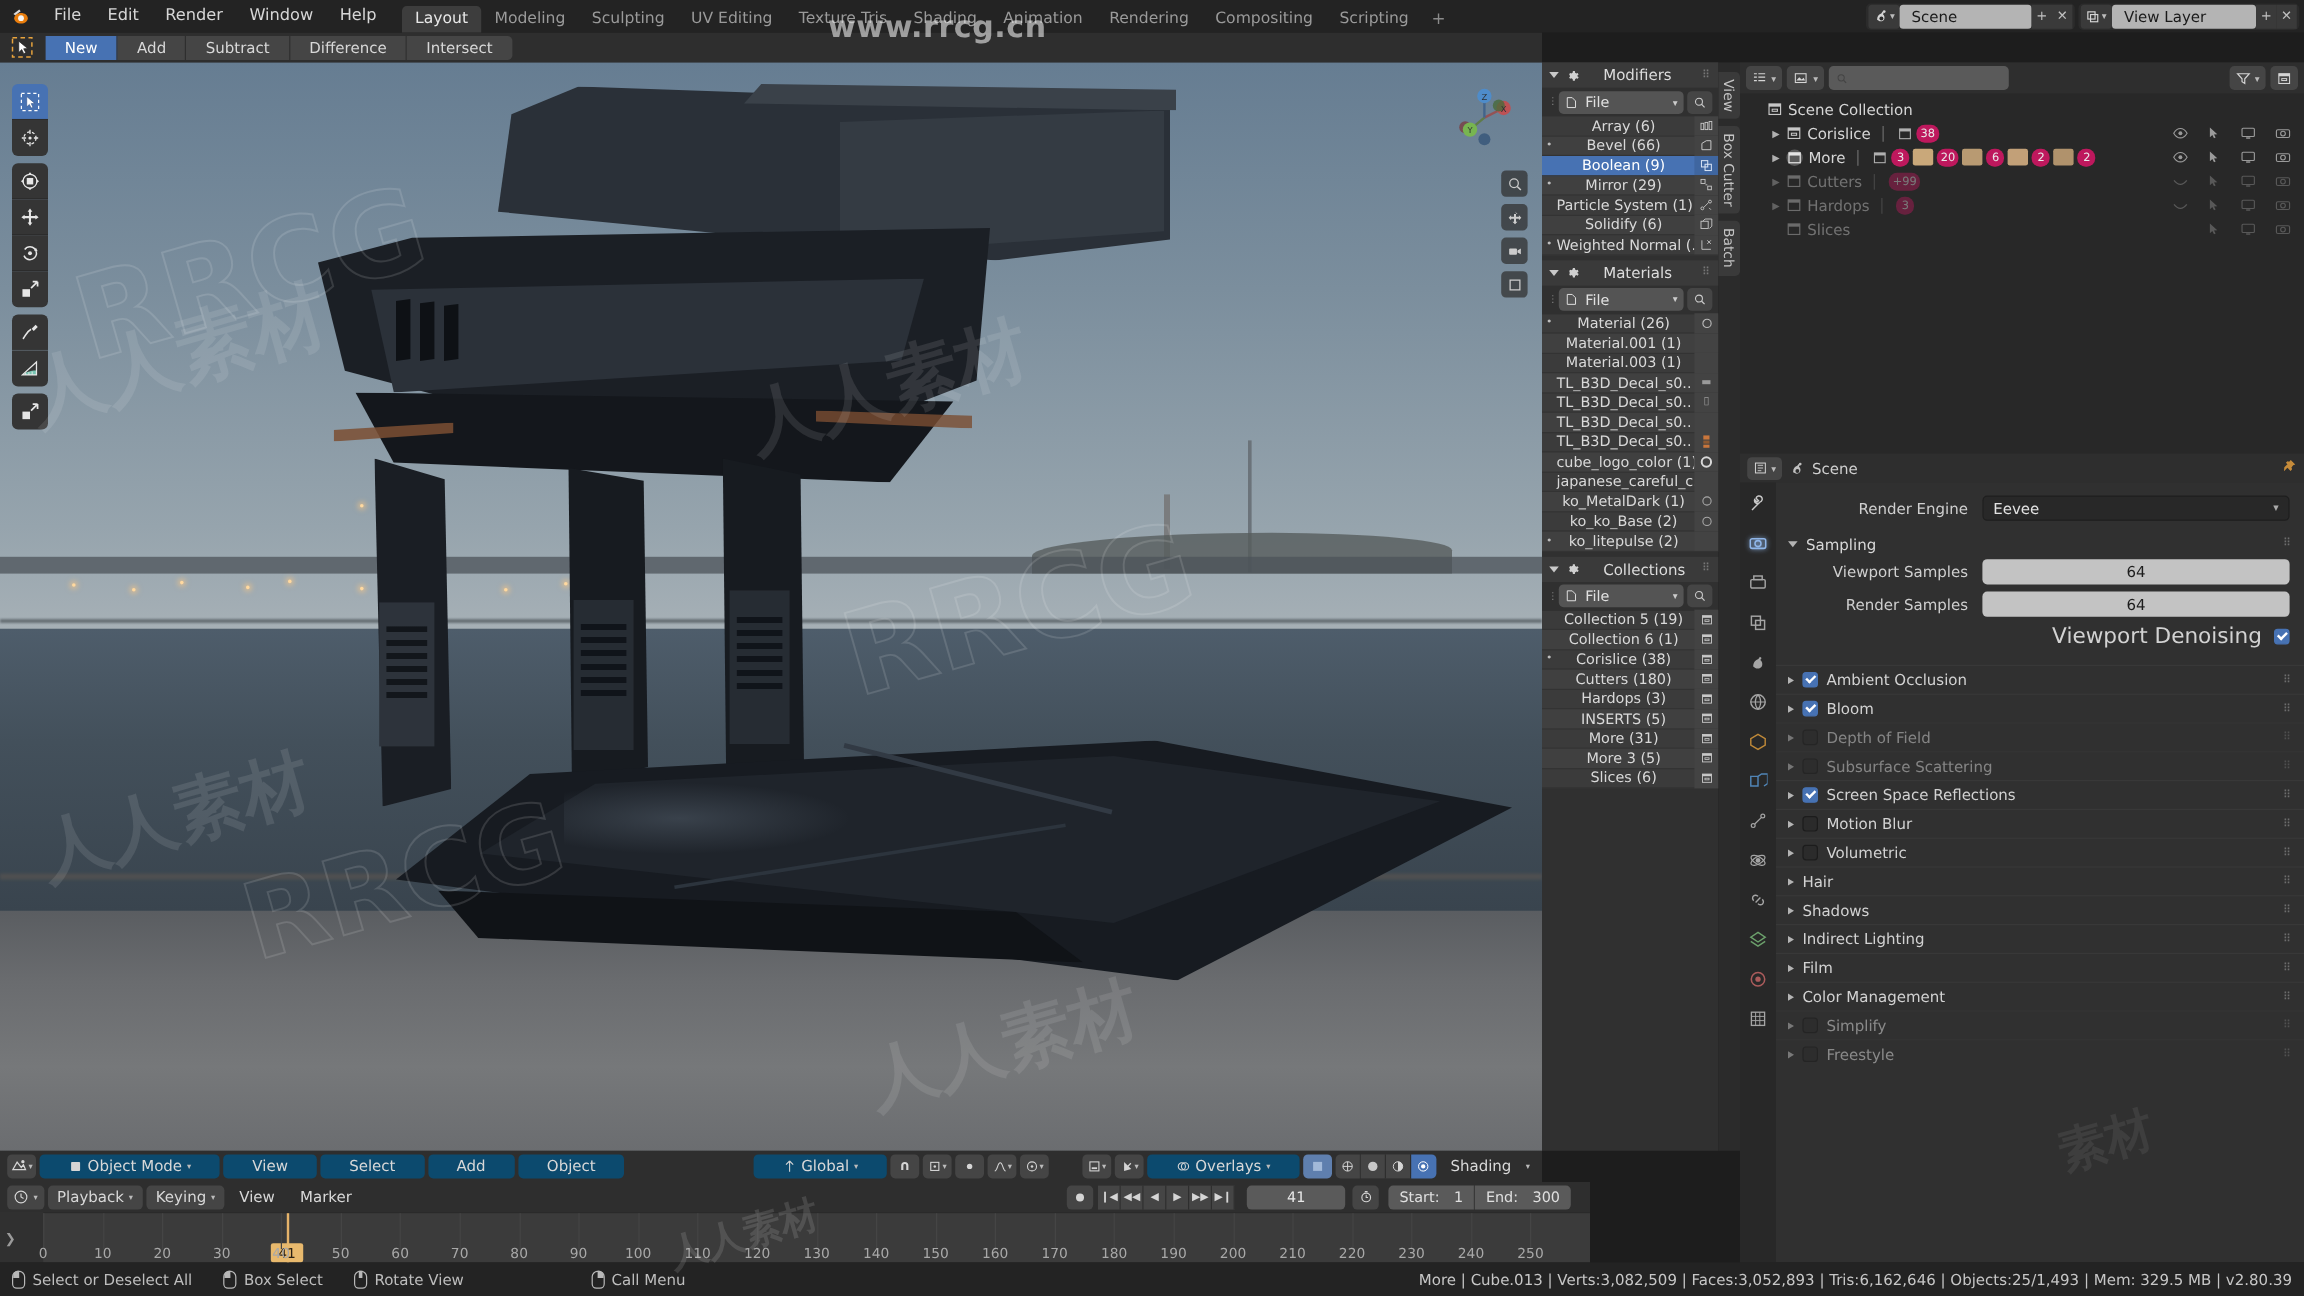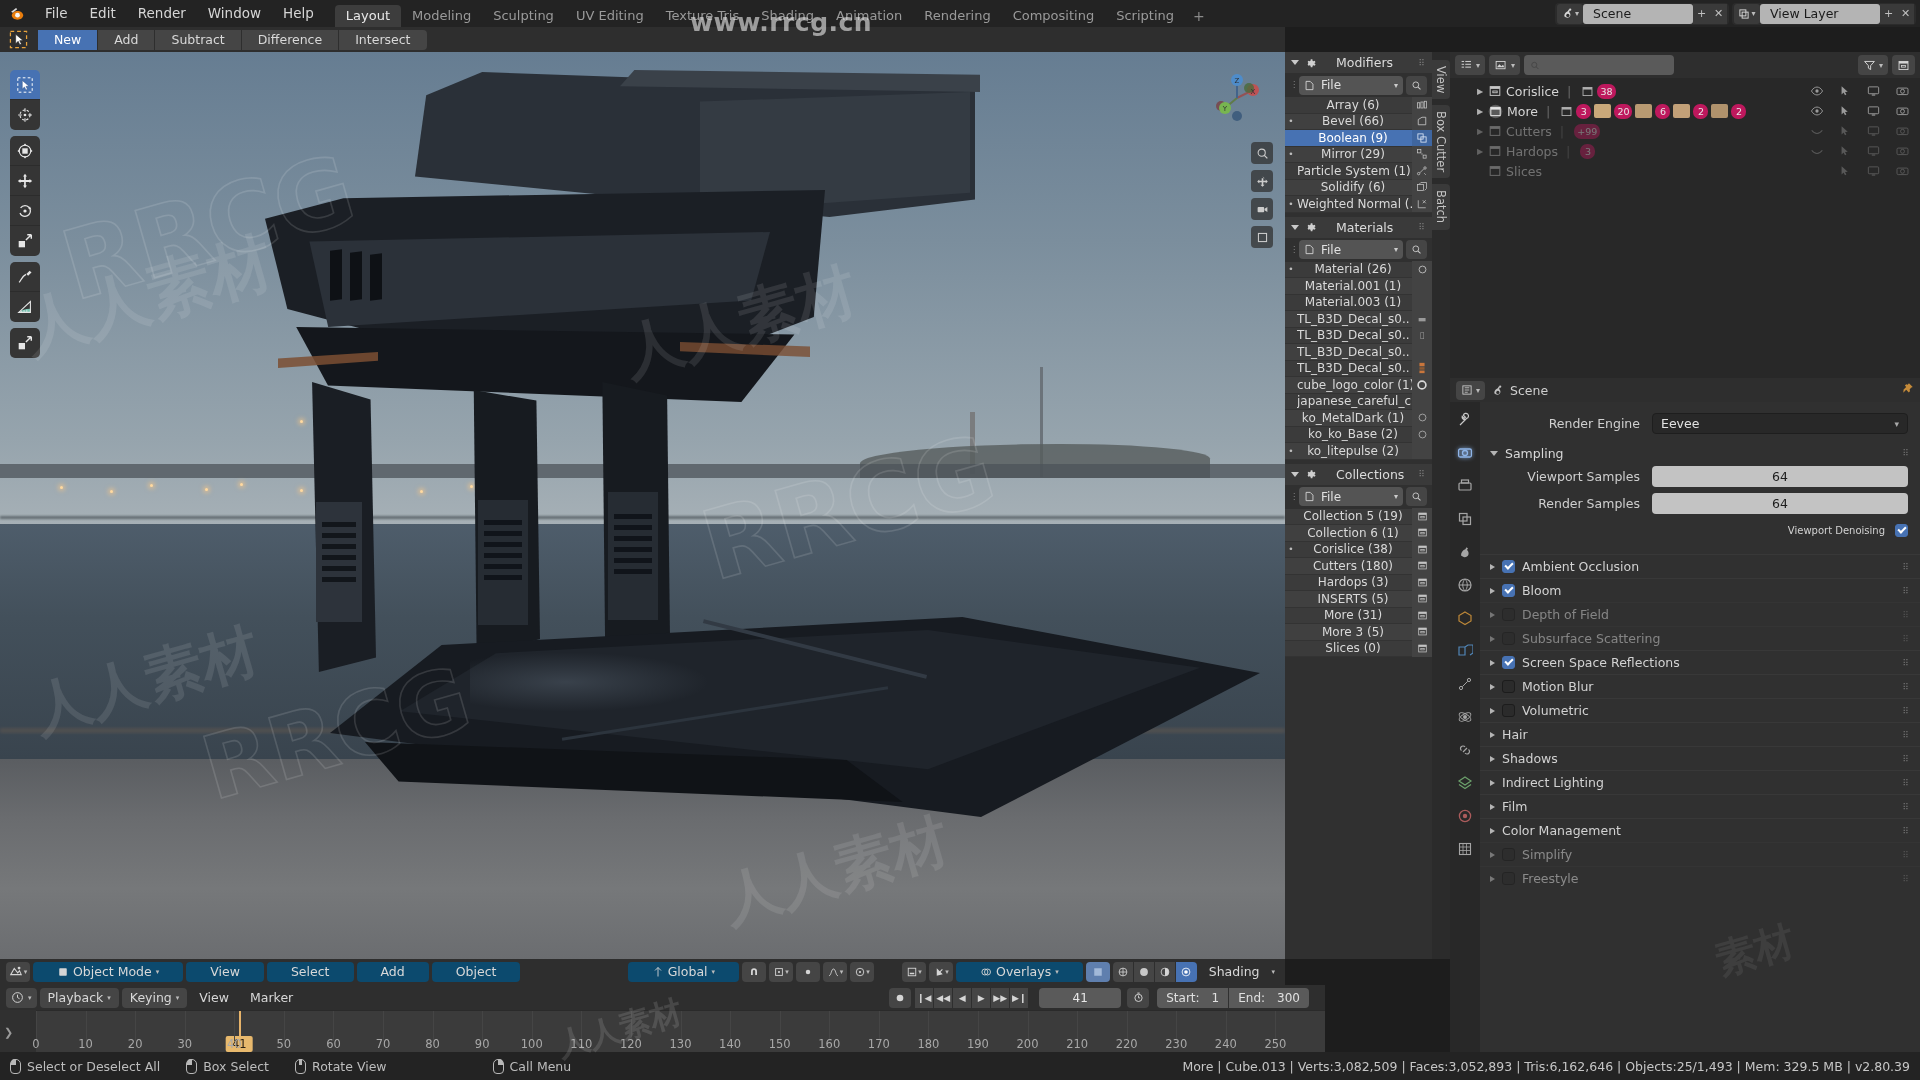--- a/index.html
+++ b/index.html
@@ -220,21 +220,21 @@
   .pr-field { display:flex; align-items:center; height:23px; margin:0 12px 4px 0; }
   .pr-flabel { width:172px; text-align:right; padding-right:12px; font-size:12.5px; color:#cfcfcf; }
   .pr-dropdown { flex:1; height:21px; background:#282828; border-radius:4px; border:1px solid #1e1e1e;
     display:flex; align-items:center; padding:0 8px; font-size:12.5px; color:#e2e2e2; }
   .pr-dropdown .chev { margin-left:auto; color:#aaa; font-size:9px; }
   .pr-numfield { flex:1; height:21px; background:#c3c3c3; border-radius:4px;
     display:flex; align-items:center; justify-content:center; font-size:12.5px; color:#1d1d1d; }
   .pr-sechdr { display:flex; align-items:center; gap:7px; height:24px; padding:0 10px; margin-top:6px;}
   .pr-sechdr .t { font-size:12.5px; color:#d8d8d8; }
   .pr-grip { margin-left:auto; color:#6d6d6d; font-size:9px; letter-spacing:1px; }
-  .pr-chk-label { font-size:10px; color:#d2d2d2; }
+  .pr-chk-label { font-size:18px; color:#d2d2d2; }
   .cbox { width:13px; height:13px; border-radius:3px; background:#2b2b2b; border:1px solid #1c1c1c;
     display:flex; align-items:center; justify-content:center; }
   .cbox.on { background:#4772b3; border-color:#4772b3; }
   .cbox.on::after { content:""; width:6px; height:3px; border-left:2px solid #fff; border-bottom:2px solid #fff;
     transform:rotate(-45deg) translate(1px,-1px); }
   .pr-panelrow { display:flex; align-items:center; gap:7px; height:24px; padding:0 10px;
     border-top:1px solid #383838; }
   .pr-prow-label { font-size:12.5px; color:#d2d2d2; }
   .tri-r { width:0;height:0;border-left:5px solid #b4b4b4;border-top:3.5px solid transparent;border-bottom:3.5px solid transparent; }
   .tri-d { width:0;height:0;border-left:4px solid transparent;border-right:4px solid transparent;border-top:5px solid #b4b4b4; }
@@ -944,21 +944,21 @@
         <span class="np-ricon">
             <svg width="11" height="11" viewBox="0 0 16 16">
               <rect x="2.5" y="3" width="11" height="10" fill="none" stroke="#c8c8c8" stroke-width="1.1"></rect>
               <rect x="2.5" y="3" width="11" height="2.6" fill="#c8c8c8"></rect>
               <rect x="5.5" y="8" width="5" height="2" fill="none" stroke="#c8c8c8" stroke-width="1"></rect>
             </svg>
           </span>
       </div>
       <div class="np-row">
         <span class="np-bullet"></span>
-        <span class="np-label">Slices (0)</span>
+        <span class="np-label">Slices (6)</span>
         <span class="np-ricon">
             <svg width="11" height="11" viewBox="0 0 16 16">
               <rect x="2.5" y="3" width="11" height="10" fill="none" stroke="#c8c8c8" stroke-width="1.1"></rect>
               <rect x="2.5" y="3" width="11" height="2.6" fill="#c8c8c8"></rect>
               <rect x="5.5" y="8" width="5" height="2" fill="none" stroke="#c8c8c8" stroke-width="1"></rect>
             </svg>
           </span>
       </div>
     </div>
   </div>
@@ -1007,20 +1007,29 @@
         <div class="ol-dd">
           <svg width="13" height="13" viewBox="0 0 16 16">
               <rect x="2.5" y="3" width="11" height="10" fill="none" stroke="#d5d5d5" stroke-width="1.1"></rect>
               <rect x="2.5" y="3" width="11" height="2.6" fill="#d5d5d5"></rect>
               <rect x="5.5" y="8" width="5" height="2" fill="none" stroke="#d5d5d5" stroke-width="1"></rect>
             </svg>
         </div>
       </div>
     </div>
     <div class="ol-body">
+      <div class="ol-row">
+        <span class="ol-arrow"></span>
+        <svg width="14" height="14" viewBox="0 0 16 16">
+            <rect x="2.5" y="3" width="11" height="10" fill="none" stroke="#c8c8c8" stroke-width="1.1"></rect>
+            <rect x="2.5" y="3" width="11" height="2.6" fill="#c8c8c8"></rect>
+            <rect x="5.5" y="8" width="5" height="2" fill="none" stroke="#c8c8c8" stroke-width="1"></rect>
+          </svg>
+        <span class="ol-name">Scene Collection</span>
+      </div>
 
       <div class="ol-row" style="padding-left:22px">
         <span class="ol-arrow">▶</span>
         <svg width="14" height="14" viewBox="0 0 16 16">
             <rect x="2.5" y="3" width="11" height="10" fill="none" stroke="#c8c8c8" stroke-width="1.1"></rect>
             <rect x="2.5" y="3" width="11" height="2.6" fill="#c8c8c8"></rect>
             <rect x="5.5" y="8" width="5" height="2" fill="none" stroke="#c8c8c8" stroke-width="1"></rect>
           </svg>
         <span class="ol-name">Corislice</span>
         <span style="color:#666;margin-left:8px">|</span>

